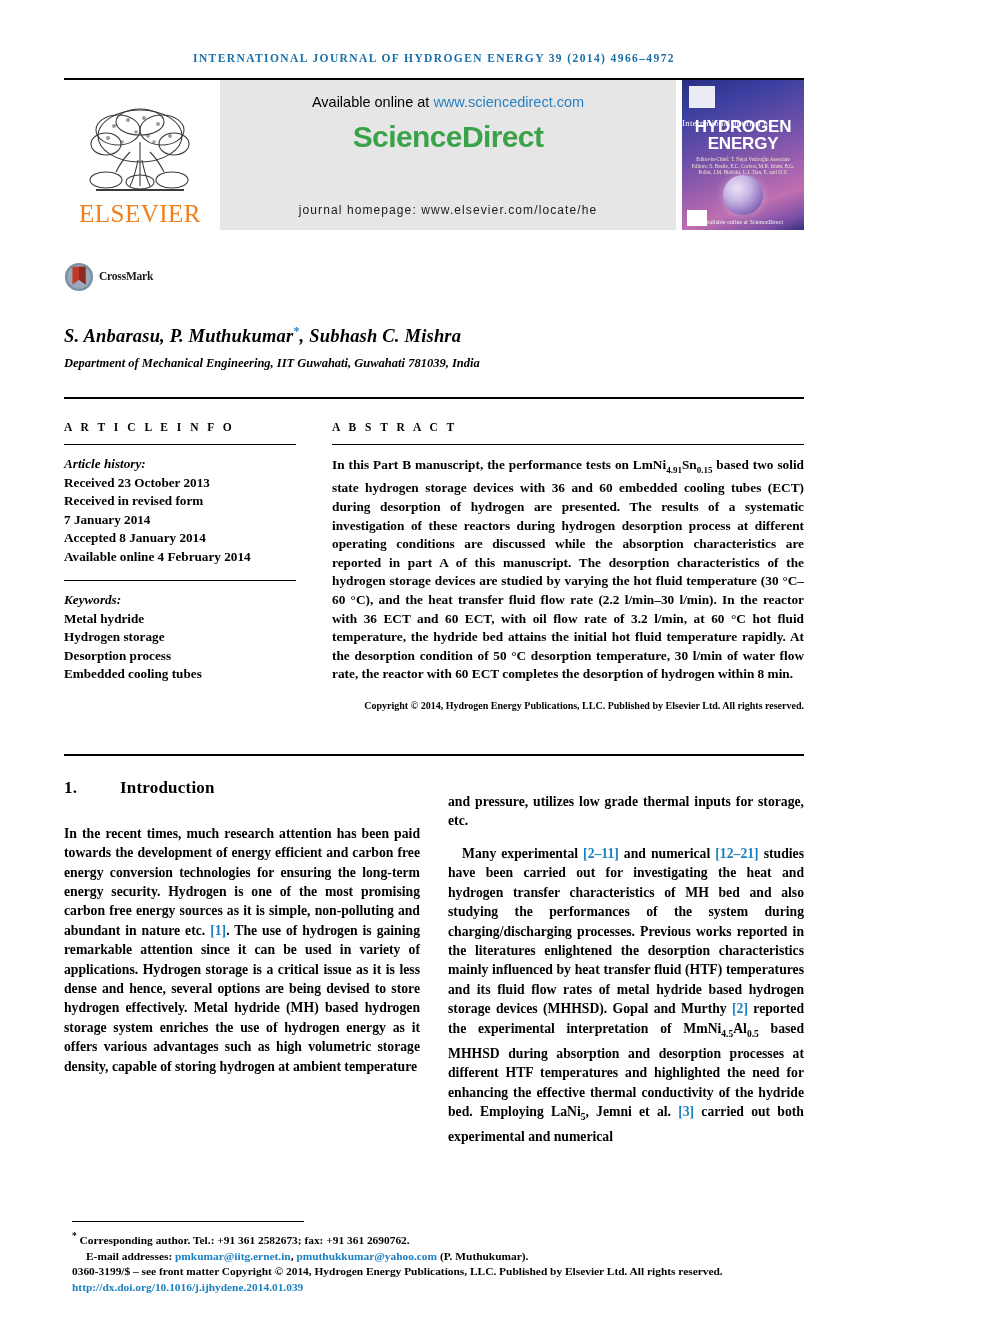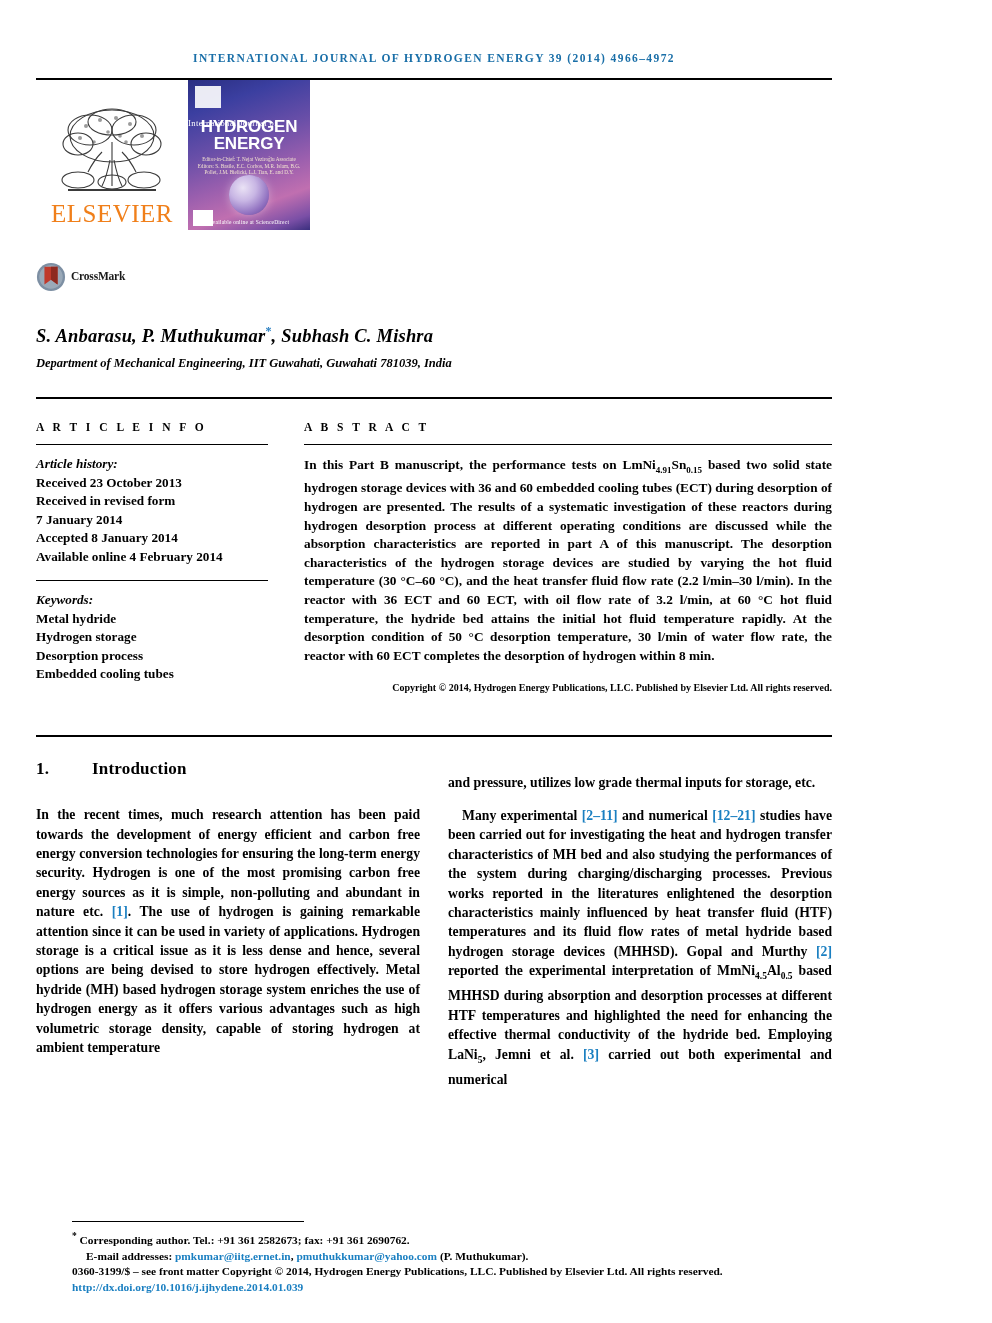--- a/index.html
+++ b/index.html
@@ -6,21 +6,21 @@
   html, body { margin: 0; padding: 0; }
   body {
     width: 992px;
     height: 1323px;
     background: #ffffff;
     font-family: "Liberation Serif", serif;
     color: #000000;
     position: relative;
     overflow: hidden;
   }
-  .page { position: relative; width: 868px; height: 1323px; padding: 0 36px; }
+  .page { position: relative; width: 868px; height: 1323px; padding: 0 64px; }
 
   
   .runhead {
     text-align: center;
     color: #1a6fa8;
     font-family: "Liberation Serif", serif;
     font-weight: bold;
     font-size: 11.5px;
     letter-spacing: 1.4px;
     padding-top: 52px;
@@ -299,20 +299,29 @@
           <circle cx="38" cy="40" r="1.8"></circle>
             <circle cx="70" cy="40" r="1.8"></circle>
           <circle cx="52" cy="30" r="1.8"></circle>
             <circle cx="64" cy="34" r="1.8"></circle>
         </g>
         <line x1="12" y1="88" x2="100" y2="88" stroke="#3a3a3a" stroke-width="2.2"></line>
       </svg>
       <div class="elsevier-word">ELSEVIER</div>
     </div>
 
+    <div class="sd-banner">
+      <div class="sd-avail">
+        <span>Available online at </span><a href="#">www.sciencedirect.com</a>
+      </div>
+      <div class="sd-logo">
+        <span class="sd-science">Science</span><span class="sd-direct">Direct</span>
+      </div>
+      <div class="sd-home">journal homepage: www.elsevier.com/locate/he</div>
+    </div>
 
     <div class="cover">
       <div class="cv-top"></div>
       <div class="cv-title">International Journal of</div>
       <div class="cv-big">
         <div>HYDROGEN</div>
         <div>ENERGY</div>
       </div>
       <div class="cv-eds">Editor-in-Chief:  T. Nejat Veziroğlu
 Associate Editors:  S. Basile, E.C. Corbos, M.R. Islam,

